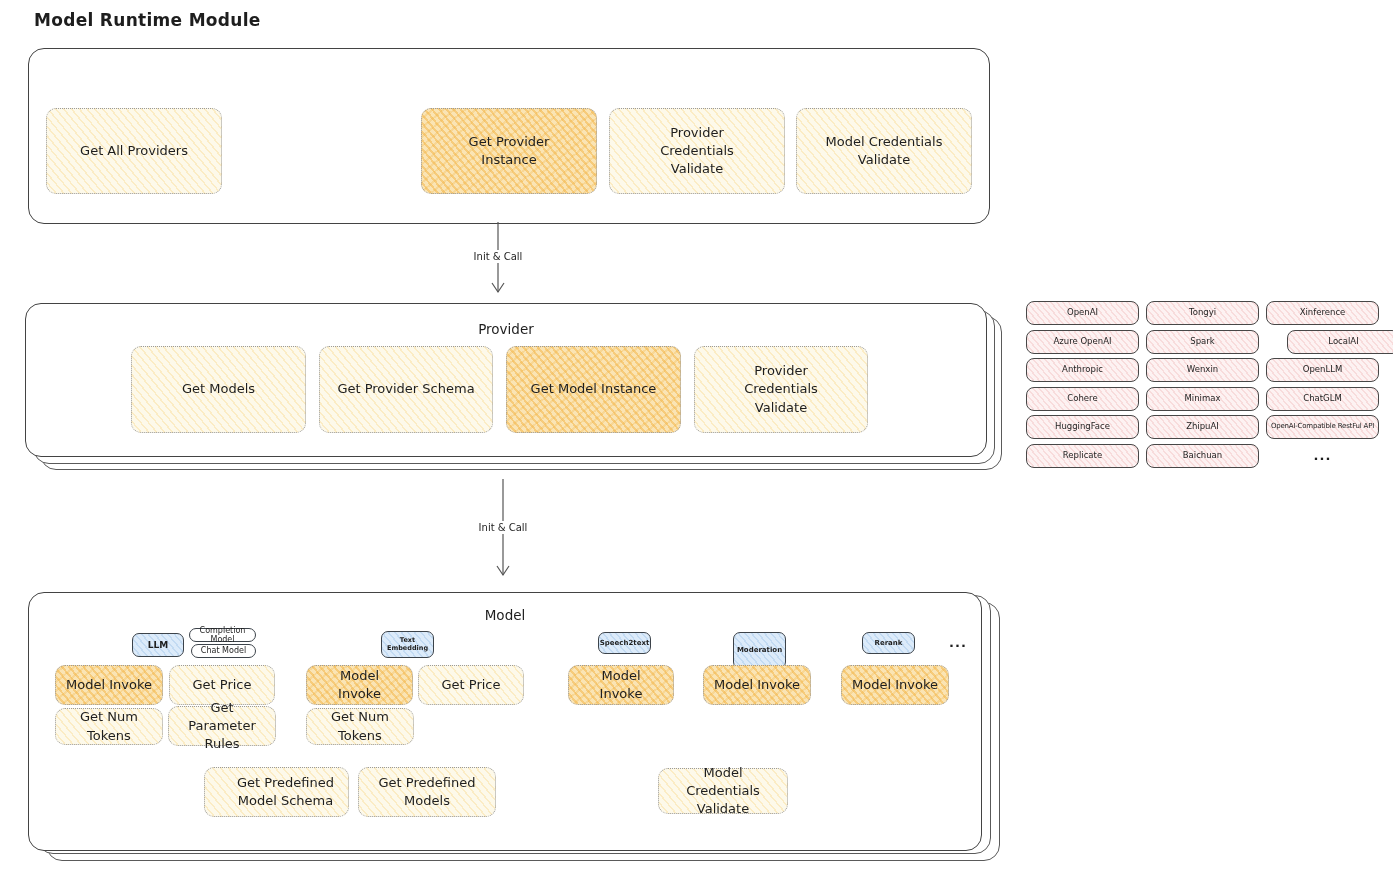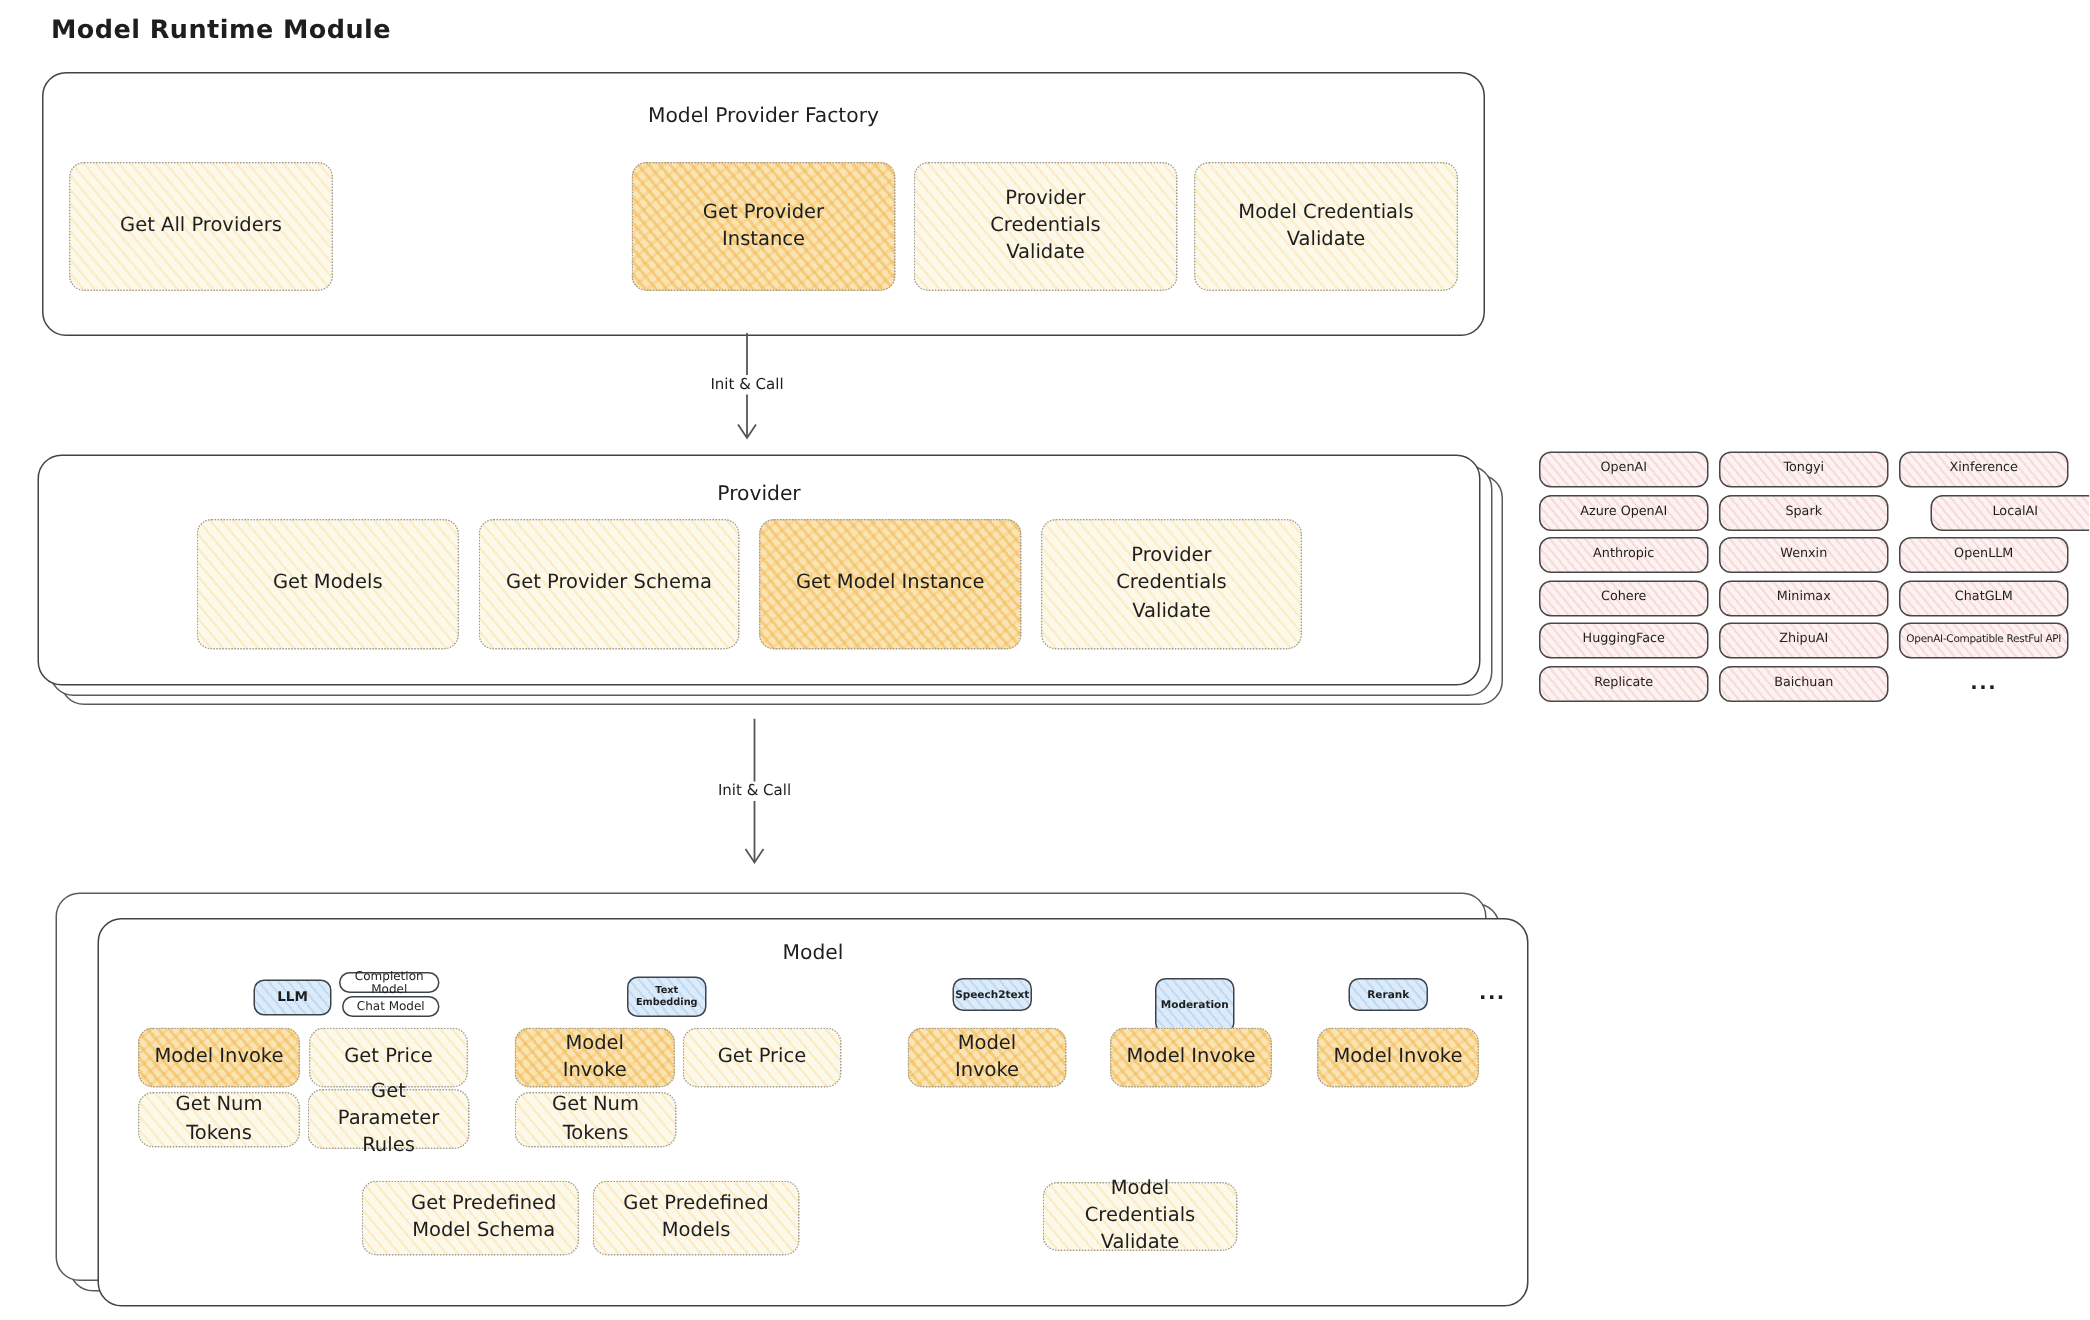--- a/index.html
+++ b/index.html
@@ -63,21 +63,20 @@
   .ellipsis{position:absolute;font-size:13px;font-weight:bold;letter-spacing:1px;}
 </style>
 </head>
 <body>
 
 <div class="canvas">
 
   <div class="page-title">Model Runtime Module</div>
 
   <div class="big-box" style="left:28px;top:48px;width:960px;height:174px;">
-    <div class="box-title" style="top:20px;">Model Provider Factory</div>
     <div class="btn light" style="left:17px;top:59px;width:176px;height:86px;">Get All Providers</div>
     <div class="btn hl" style="left:392px;top:59px;width:176px;height:86px;padding:3px 28px;">Get Provider Instance</div>
     <div class="btn light" style="left:580px;top:59px;width:176px;height:86px;padding:3px 22px;">Provider Credentials Validate</div>
     <div class="btn light" style="left:767px;top:59px;width:176px;height:86px;padding:3px 26px;">Model Credentials Validate</div>
   </div>
 
   <svg class="arrow" style="left:489px;top:222px;" width="18" height="76">
     <line x1="9" y1="0" x2="9" y2="70" stroke="#555" stroke-width="1.2"></line>
     <polyline points="3,61 9,70 15,61" fill="none" stroke="#555" stroke-width="1.2"></polyline>
   </svg>
@@ -115,21 +114,21 @@
   <div class="ellipsis" style="left:1266px;top:448px;width:113px;text-align:center;">...</div>
 
   <svg class="arrow" style="left:494px;top:479px;" width="18" height="102">
     <line x1="9" y1="0" x2="9" y2="96" stroke="#555" stroke-width="1.2"></line>
     <polyline points="3,87 9,96 15,87" fill="none" stroke="#555" stroke-width="1.2"></polyline>
   </svg>
   <div class="arrow-label" style="left:460px;top:521px;width:86px;">Init &amp; Call</div>
 
   <div class="big-box stack" style="left:46px;top:602px;width:952px;height:257px;"></div>
   <div class="big-box stack" style="left:37px;top:595px;width:952px;height:257px;"></div>
-  <div class="big-box" style="left:28px;top:612px;width:952px;height:257px;margin-left:37px;">
+  <div class="big-box" style="left:28px;top:592px;width:952px;height:257px;">
     <div class="box-title" style="top:14px;">Model</div>
 
     <div class="pill blue" style="left:103px;top:40px;width:52px;height:24px;font-size:9px;">LLM</div>
     <div class="pill" style="left:160px;top:35px;width:67px;height:14px;font-size:8px;">Completion Model</div>
     <div class="pill" style="left:162px;top:51px;width:65px;height:14px;font-size:8px;">Chat Model</div>
     <div class="pill blue" style="left:352px;top:38px;width:53px;height:27px;font-size:6.5px;padding:1px 8px;">Text Embedding</div>
     <div class="pill blue" style="left:569px;top:39px;width:53px;height:22px;font-size:7px;">Speech2text</div>
     <div class="pill blue" style="left:704px;top:39px;width:53px;height:37px;font-size:7px;">Moderation</div>
     <div class="pill blue" style="left:833px;top:39px;width:53px;height:22px;font-size:7px;">Rerank</div>
     <div class="ellipsis" style="left:920px;top:42px;width:22px;">...</div>

